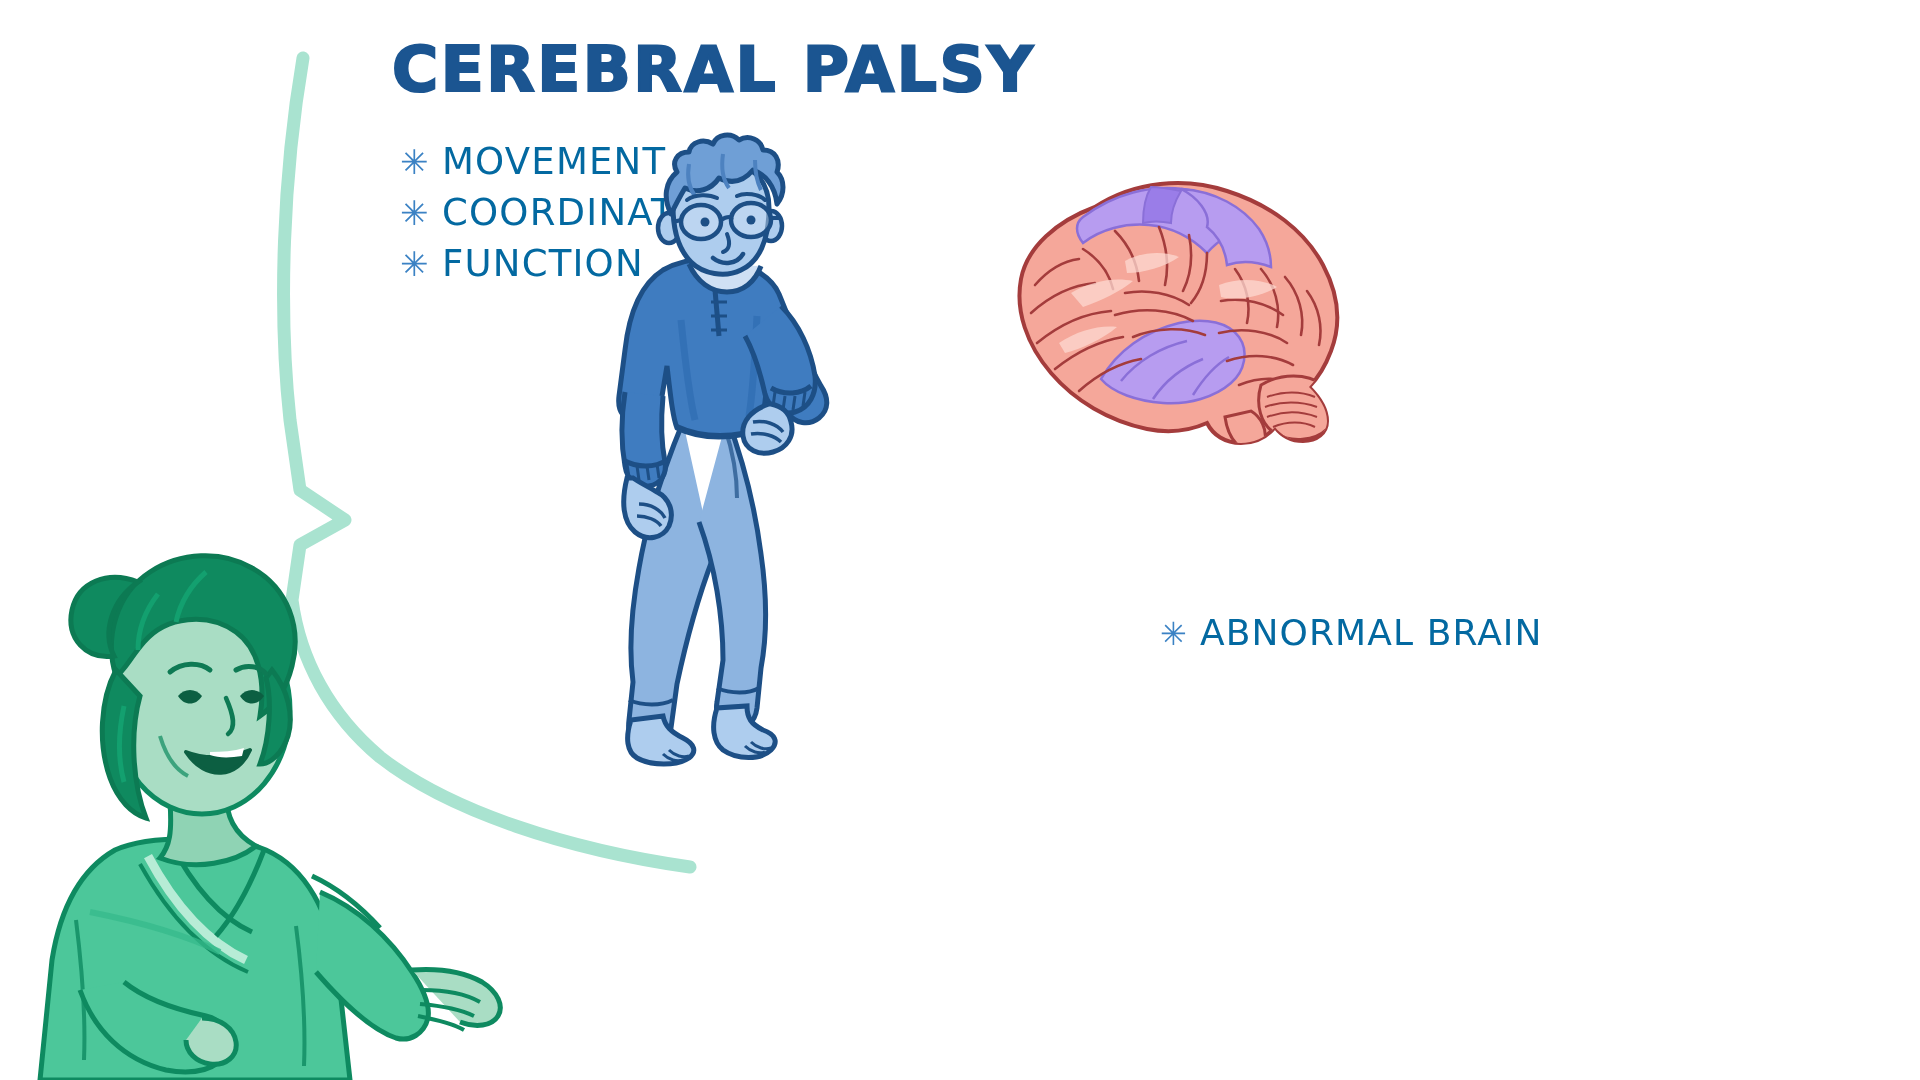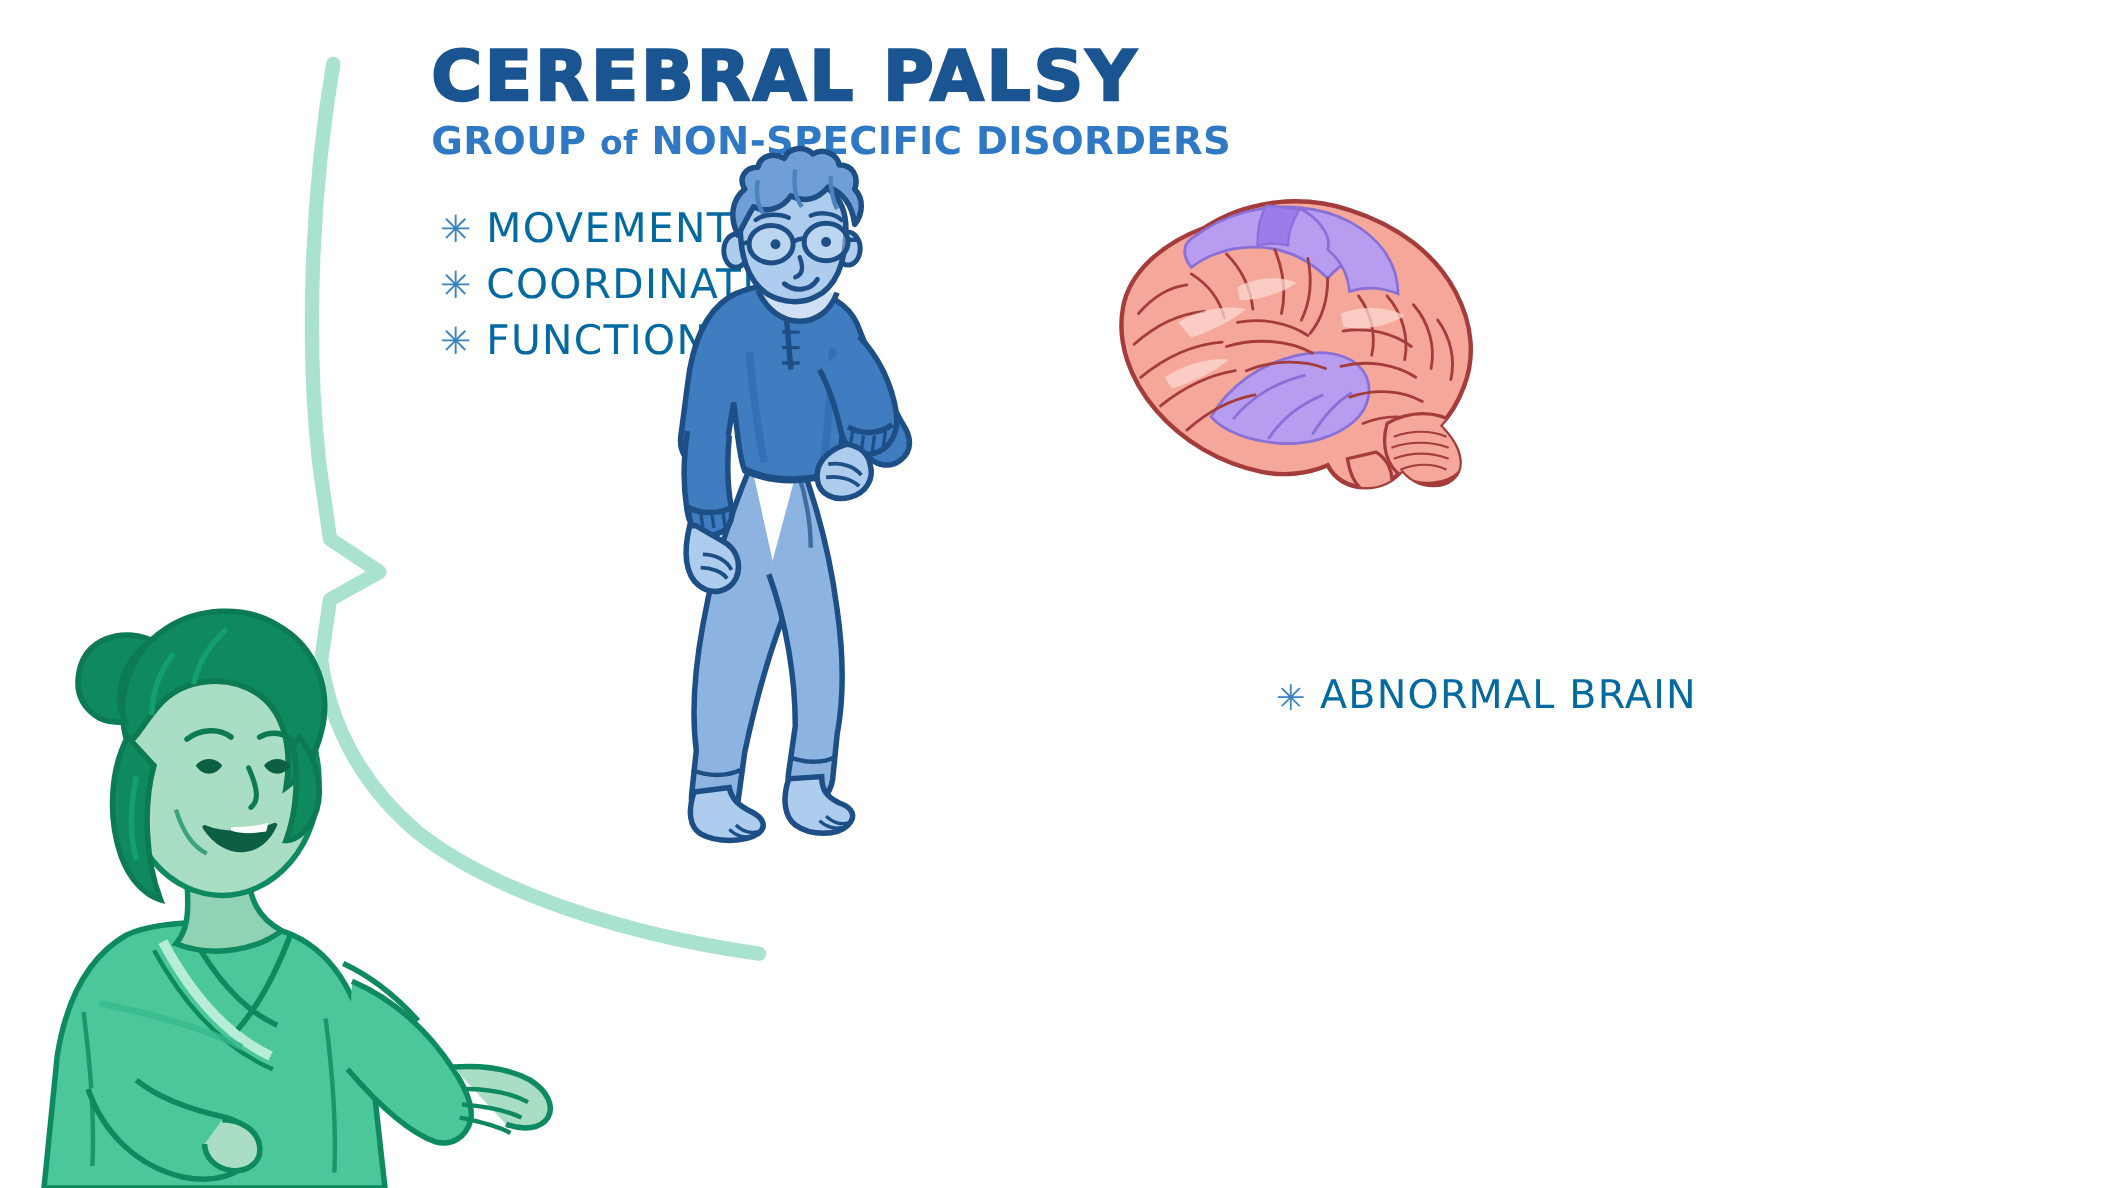--- a/index.html
+++ b/index.html
@@ -71,21 +71,20 @@
 
 <div id="stage">
 
   <svg class="abs" id="bubble" viewBox="0 0 1000 1000">
     <path d="M303,58 C283,175 278,310 290,420 L300,490 L345,520 L300,545 L292,600
              C300,660 330,715 380,757 C450,812 570,850 690,867" fill="none" stroke="#a9e3d0" stroke-width="13" stroke-linecap="round" stroke-linejoin="round"></path>
   </svg>
 
   <div class="abs" id="textblock">
     <div id="title">CEREBRAL PALSY</div>
-    <div id="subtitle"><span>GROUP </span><span class="lower">of</span><span> NON-SPECIFIC DISORDERS</span></div>
 
     <div id="bullets">
       <div class="bullet-row">
         <span class="star">✳</span>
         <span class="bullet-label">MOVEMENT</span>
       </div>
       <div class="bullet-row">
         <span class="star">✳</span>
         <span class="bullet-label">COORDINATION</span>
       </div>

